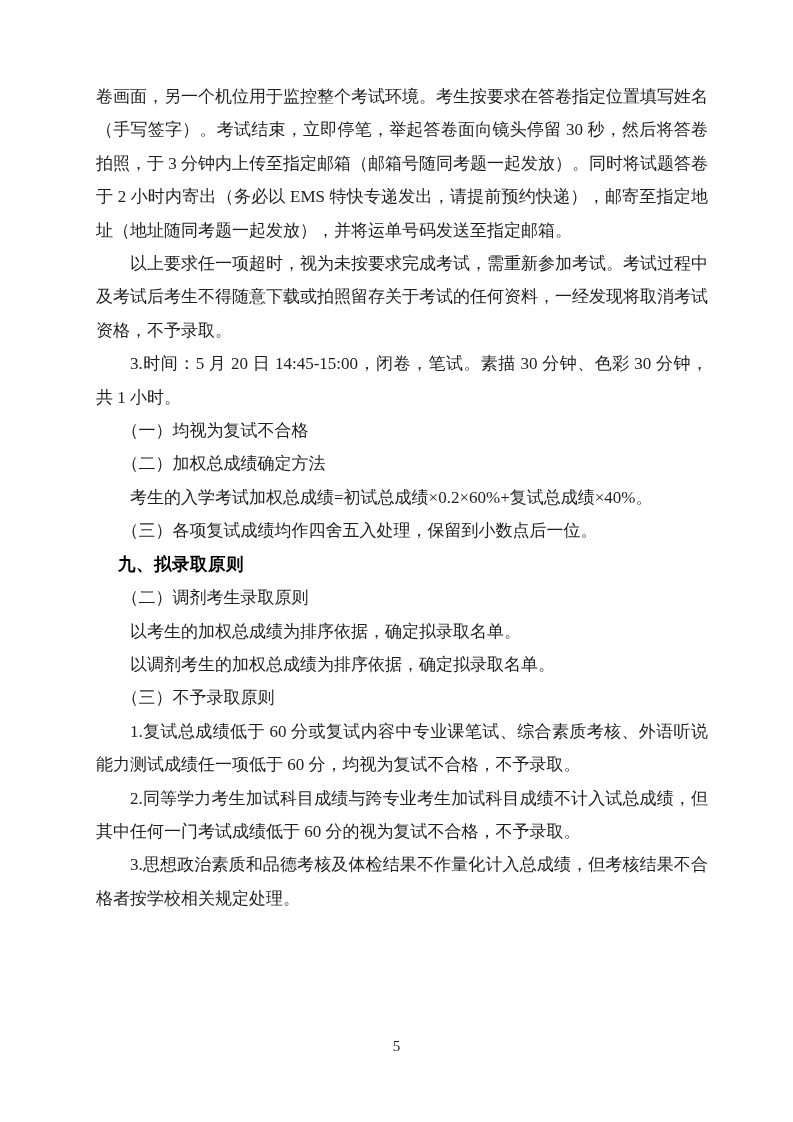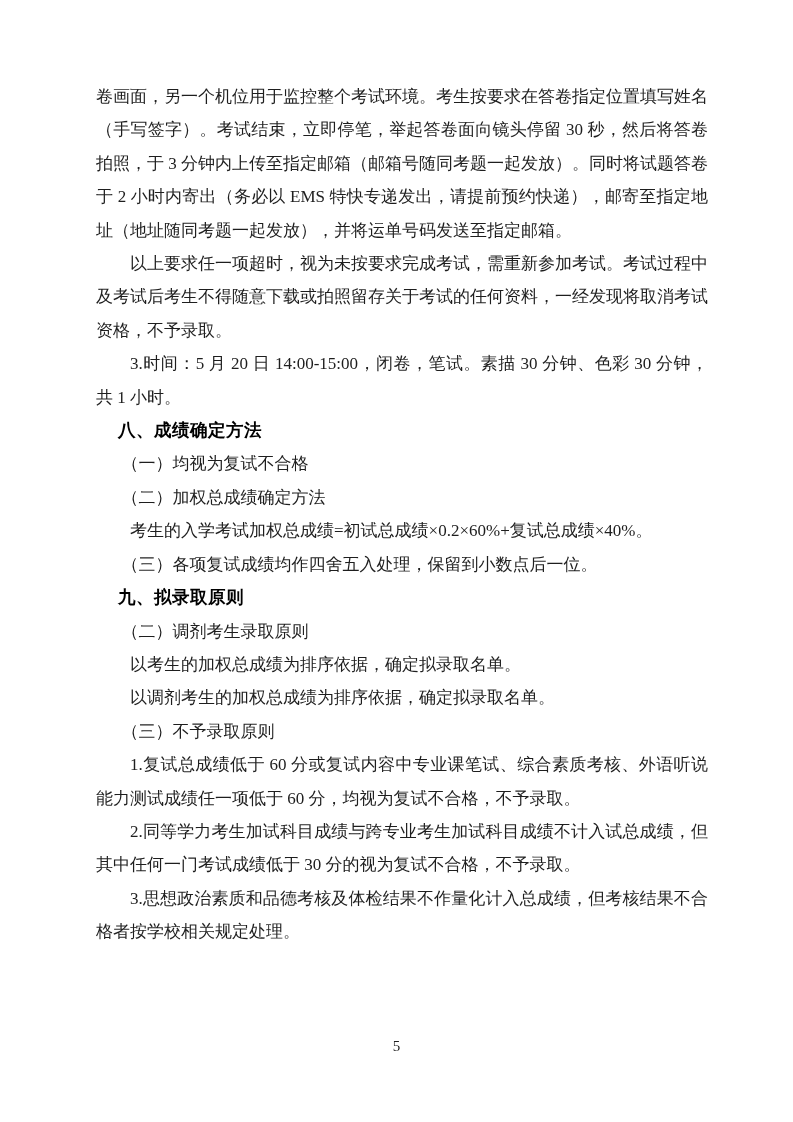--- a/index.html
+++ b/index.html
@@ -48,29 +48,28 @@
     font-family:"Liberation Serif","DejaVu Serif",serif;
   }
 </style>
 </head>
 <body>
 
 <div class="page">
   <div class="content">
       <p class="para">卷画面，另一个机位用于监控整个考试环境。考生按要求在答卷指定位置填写姓名（手写签字）。考试结束，立即停笔，举起答卷面向镜头停留 30 秒，然后将答卷拍照，于 3 分钟内上传至指定邮箱（邮箱号随同考题一起发放）。同时将试题答卷于 2 小时内寄出（务必以 EMS 特快专递发出，请提前预约快递），邮寄至指定地址（地址随同考题一起发放），并将运单号码发送至指定邮箱。</p>
       <p class="para indent">以上要求任一项超时，视为未按要求完成考试，需重新参加考试。考试过程中及考试后考生不得随意下载或拍照留存关于考试的任何资料，一经发现将取消考试资格，不予录取。</p>
-      <p class="para indent">3.时间：5 月 20 日 14:00-15:00，闭卷，笔试。素描 30 分钟、色彩 30 分钟，共 1 小时。</p>
-      <p class="para heading">八、成绩确定方法</p>
+      <p class="para indent">3.时间：5 月 20 日 14:45-15:00，闭卷，笔试。素描 30 分钟、色彩 30 分钟，共 1 小时。</p>
       <p class="para subitem">（一）均视为复试不合格</p>
       <p class="para subitem">（二）加权总成绩确定方法</p>
       <p class="para indent">考生的入学考试加权总成绩=初试总成绩×0.2×60%+复试总成绩×40%。</p>
       <p class="para subitem">（三）各项复试成绩均作四舍五入处理，保留到小数点后一位。</p>
       <p class="para heading">九、拟录取原则</p>
       <p class="para subitem">（二）调剂考生录取原则</p>
       <p class="para indent">以考生的加权总成绩为排序依据，确定拟录取名单。</p>
       <p class="para indent">以调剂考生的加权总成绩为排序依据，确定拟录取名单。</p>
       <p class="para subitem">（三）不予录取原则</p>
       <p class="para indent">1.复试总成绩低于 60 分或复试内容中专业课笔试、综合素质考核、外语听说能力测试成绩任一项低于 60 分，均视为复试不合格，不予录取。</p>
-      <p class="para indent">2.同等学力考生加试科目成绩与跨专业考生加试科目成绩不计入试总成绩，但其中任何一门考试成绩低于 30 分的视为复试不合格，不予录取。</p>
+      <p class="para indent">2.同等学力考生加试科目成绩与跨专业考生加试科目成绩不计入试总成绩，但其中任何一门考试成绩低于 60 分的视为复试不合格，不予录取。</p>
       <p class="para indent">3.思想政治素质和品德考核及体检结果不作量化计入总成绩，但考核结果不合格者按学校相关规定处理。</p>
     </div>
   <div class="page-number">5</div>
 </div>
 
 </body></html>

